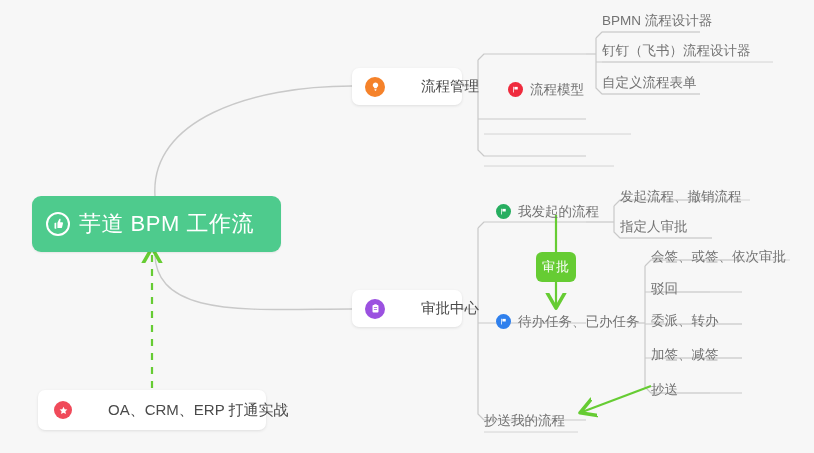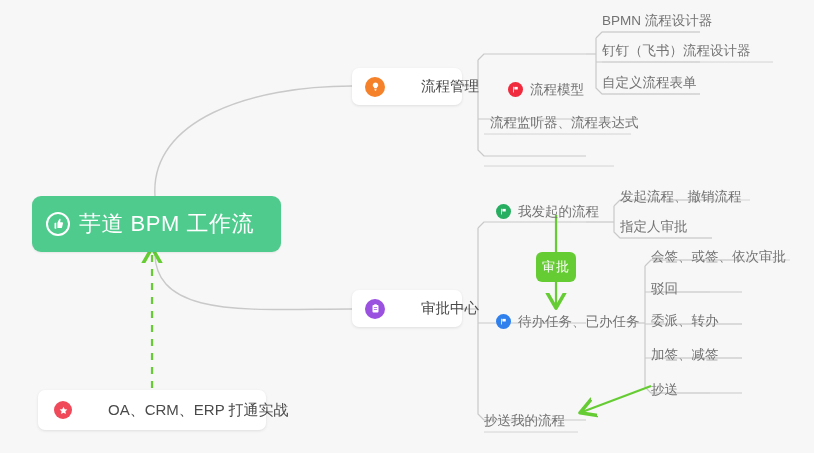--- a/index.html
+++ b/index.html
@@ -182,23 +182,20 @@
   <div class="sub" style="left:602px;top:12px;">
     <span>BPMN 流程设计器</span>
   </div>
   <div class="sub" style="left:602px;top:42px;">
     <span>钉钉（飞书）流程设计器</span>
   </div>
   <div class="sub" style="left:602px;top:74px;">
     <span>自定义流程表单</span>
   </div>
 
-  <div class="sub" style="left:490px;top:114px;">
-    <span>流程监听器、流程表达式</span>
-  </div>
 
   <div class="card" id="node-shenpi">
     <span class="circ ic-20" style="background:#9b51e0">
       <svg width="11" height="11" viewBox="0 0 24 24" aria-hidden="true">
         <rect x="5.5" y="4.5" width="13" height="16" rx="2" fill="#ffffff"></rect>
         <rect x="9" y="2.6" width="6" height="3.4" rx="1.4" fill="#ffffff"></rect>
         <rect x="8.3" y="9.5" width="7.4" height="1.5" rx=".7" fill="#9b51e0"></rect>
         <rect x="8.3" y="13" width="7.4" height="1.5" rx=".7" fill="#9b51e0"></rect>
       </svg>
     </span>

